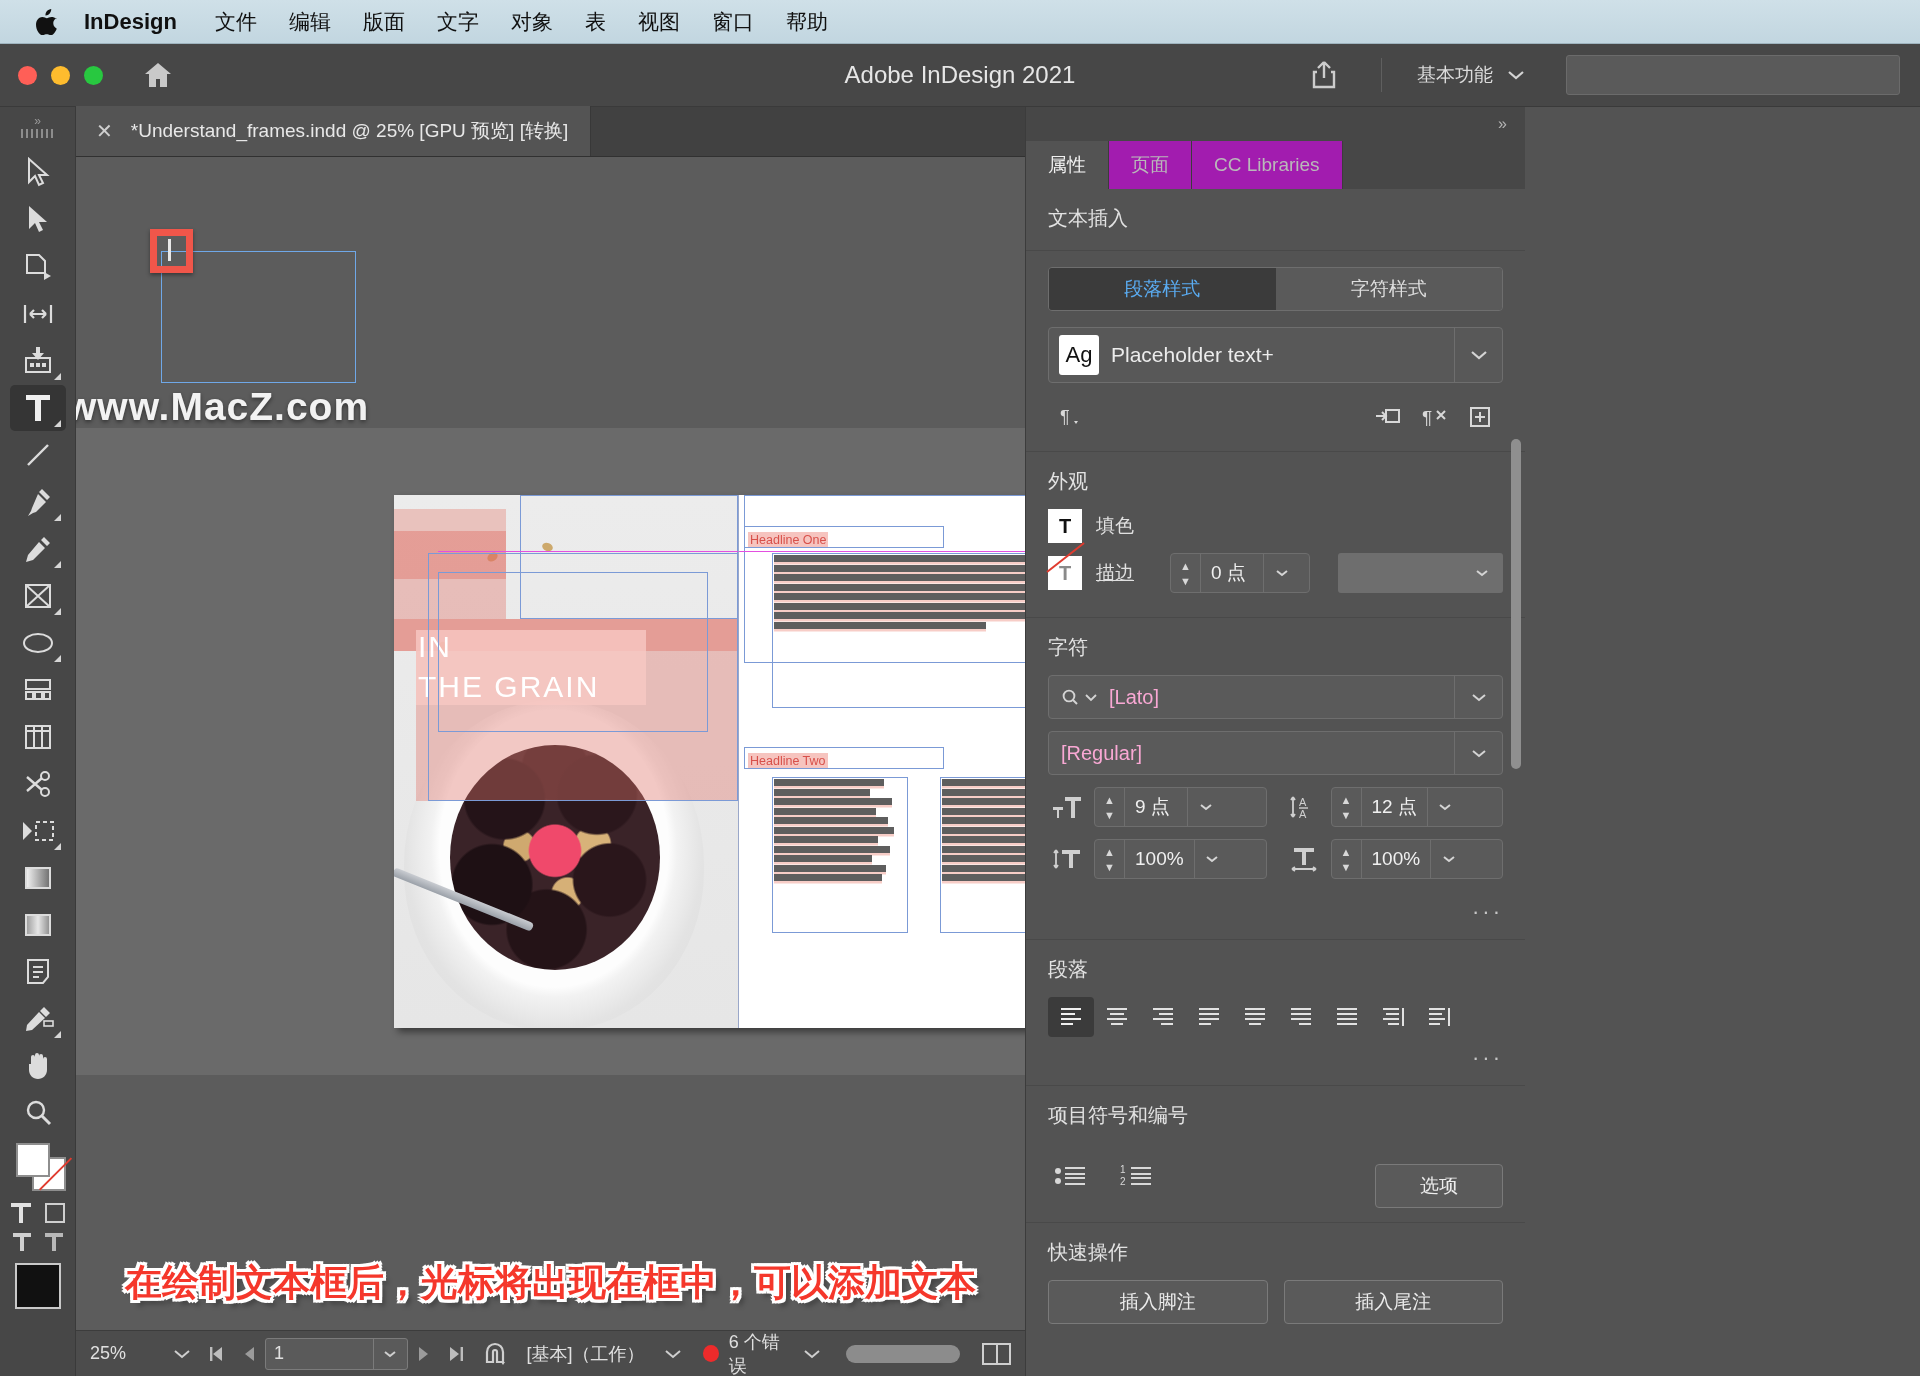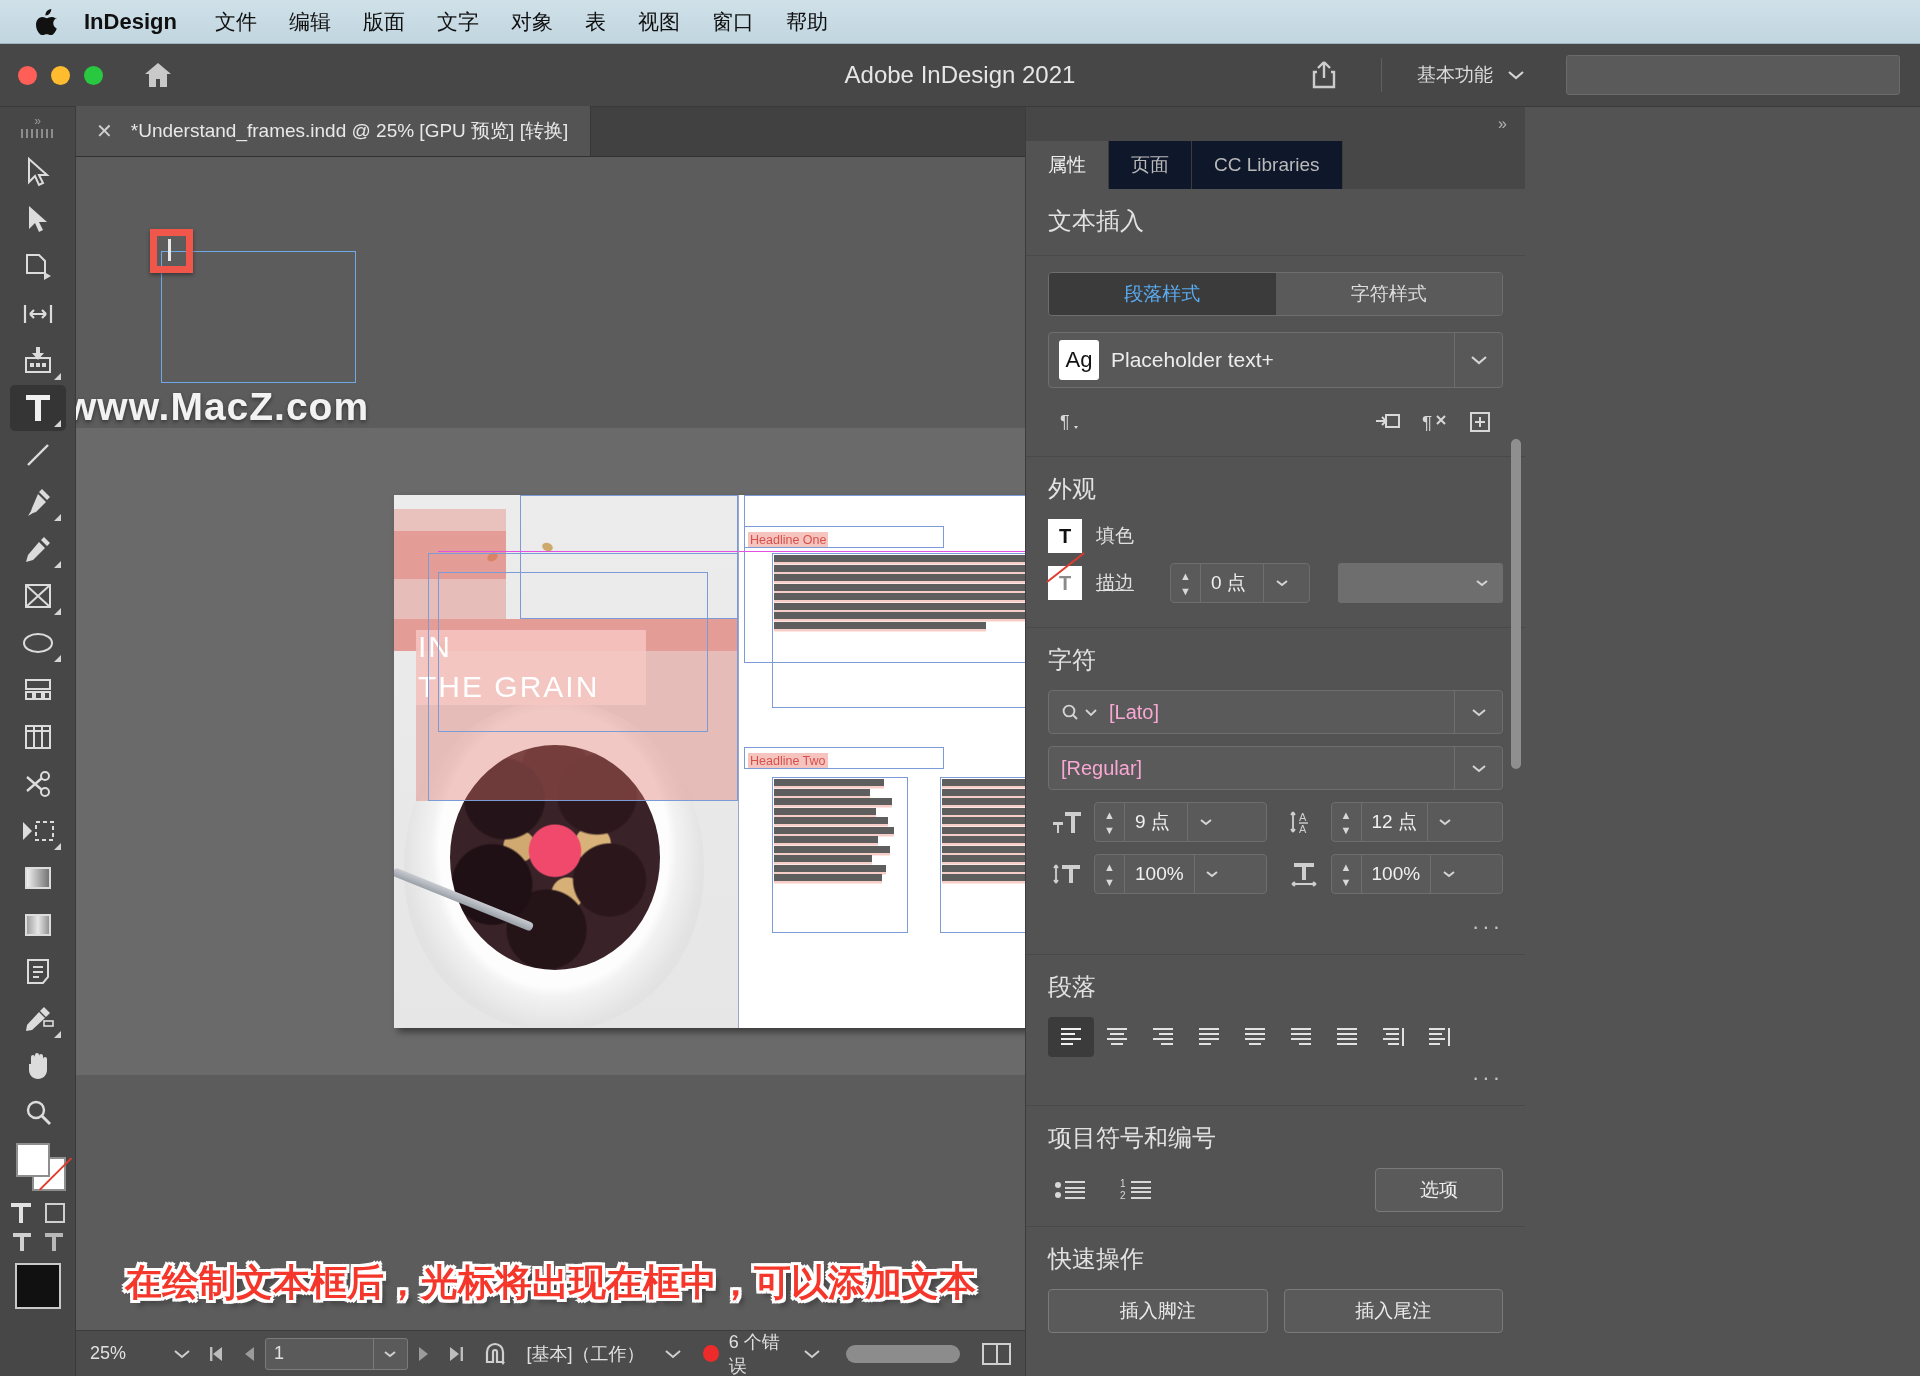--- a/index.html
+++ b/index.html
@@ -178,26 +178,26 @@
   
   .rightpanel {
     position:absolute; right:0; top:107px; width:500px; bottom:0;
     background:#535353; border-left:1px solid #3c3c3c;
   }
   .rp-collapse { height:34px; display:flex; align-items:center; justify-content:flex-end; padding-right:18px;
     color:#b4b4b4; font-size:16px; background:#474747; cursor:pointer; }
   .rp-tabs { display:flex; height:48px; background:#474747; }
   .rp-tab {
     display:flex; align-items:center; padding:0 22px; font-size:19px; color:#b9b9b9;
-    background:#0f172a; border-right:1px solid #3c3c3c; cursor:pointer;
+    background:#a21caf; border-right:1px solid #3c3c3c; cursor:pointer;
   }
   .rp-tab.active { background:#535353; color:#f0f0f0; }
   .rp-body { position:absolute; left:0; right:0; top:82px; bottom:0; overflow:hidden; }
   .sec { padding:16px 22px 14px 22px; border-bottom:1px solid #494949; }
-  .sec-title { font-size:24px; color:#e2e2e2; margin-bottom:14px; }
+  .sec-title { font-size:20px; color:#e2e2e2; margin-bottom:14px; }
   .seg {
     display:flex; border:1px solid #6e6e6e; border-radius:4px; overflow:hidden; height:44px; margin-bottom:16px;
   }
   .seg > div {
     flex:1; display:flex; align-items:center; justify-content:center; font-size:19px;
     background:#5a5a5a; color:#dedede; cursor:pointer;
   }
   .seg > div.on { background:#3b3b3b; color:#5aabf0; }
   .style-row {
     display:flex; align-items:center; height:56px; border:1px solid #6e6e6e; border-radius:4px;
@@ -866,21 +866,21 @@
               </svg>
         </div>
         <div class="abtn">
           <svg width="34" height="24" viewBox="0 0 34 24">
                 <text x="0" y="9" font-size="10" fill="#d8d8d8">1</text>
                 <text x="0" y="21" font-size="10" fill="#d8d8d8">2</text>
                 <path stroke="#d8d8d8" stroke-width="2" d="M11 4h20M11 10h20M11 14h20M11 20h20"></path>
               </svg>
         </div>
         <div style="flex:1"></div>
-        <div class="qa-btn" style="max-width:128px;">
+        <div class="qa-btn" style="max-width:128px;margin-top:21px;">
           <span>选项</span>
         </div>
       </div>
     </div>
 
     <div class="sec" style="border-bottom:none;">
       <div class="sec-title">快速操作</div>
       <div class="qa-row">
         <div class="qa-btn">
           <span>插入脚注</span>

